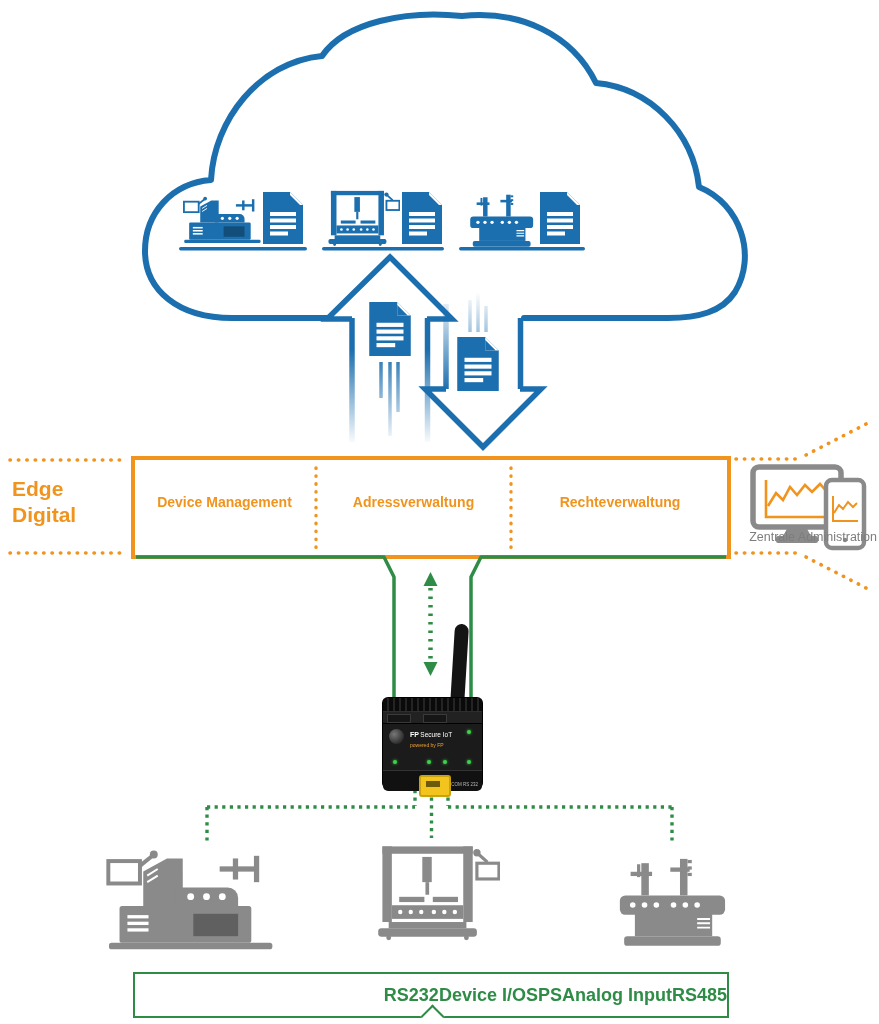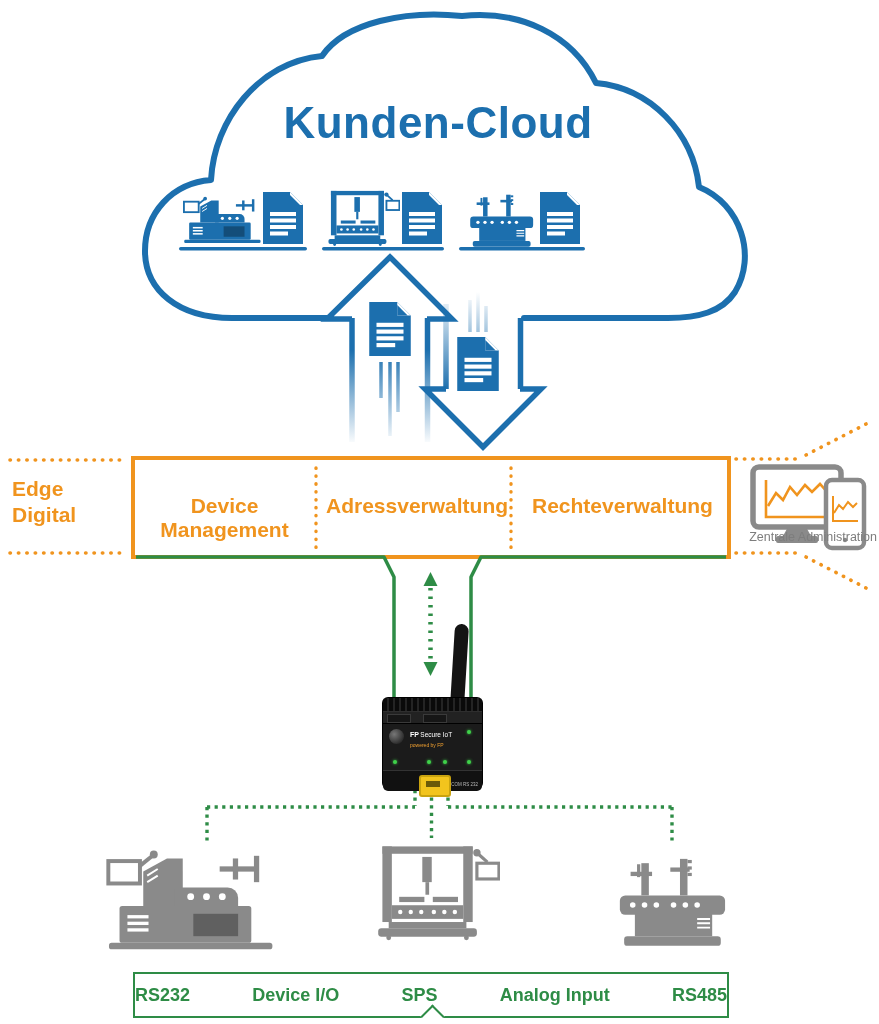--- a/index.html
+++ b/index.html
@@ -9,21 +9,21 @@
   }
   .stage svg.layer{position:absolute;left:0;top:0;}
   .abs{position:absolute;}
 
   
   .cloud-title{
     left:132px;top:98px;width:612px;text-align:center;
     font-size:44px;font-weight:bold;color:var(--blue,#1C6FAE);letter-spacing:.5px;
   }
   .eb-label{left:12px;top:476px;font-size:21px;font-weight:bold;color:var(--orange,#F0941E);line-height:1.22;}
-  .sec-label{top:494px;font-size:21px;font-weight:bold;color:var(--orange,#F0941E);text-align:center;}
+  .sec-label{top:494px;font-size:14px;font-weight:bold;color:var(--orange,#F0941E);text-align:center;}
   .sec-1{left:137px;width:175px;}
   .sec-2{left:326px;width:175px;}
   .sec-3{left:532px;width:176px;}
   .admin-label{left:729px;top:530px;width:148px;font-size:12.5px;color:var(--admin_gray,#7D7D7D);text-align:right;}
 
   
   .antenna{left:452px;top:624px;width:14px;height:100px;background:#141414;
     border-radius:7px 7px 3px 3px;transform:rotate(3.5deg);}
   .antenna-base{left:448px;top:714px;width:20px;height:14px;background:#0c0c0c;border-radius:3px;}
   .device{left:383px;top:698px;width:99px;height:90px;background:#1b1b1b;border-radius:5px;
@@ -41,21 +41,21 @@
   .d-led{position:absolute;width:4px;height:4px;border-radius:50%;
     background:var(--led_green,#3FD24A);box-shadow:0 0 3px var(--led_green,#3FD24A);}
   .d-bottom{height:20px;background:#111;border-top:1px solid #333;border-radius:0 0 5px 5px;position:relative;}
   .d-port-label{position:absolute;right:4px;bottom:4px;color:#b9b9b9;font-size:4.5px;}
   .d-port{position:absolute;left:36px;bottom:-6px;width:28px;height:18px;
     background:var(--port_yellow,#F2C41D);border:2px solid #c9a30f;border-radius:3px;}
   .d-port i{position:absolute;left:5px;top:4px;width:14px;height:6px;background:#6b5a08;display:block;}
 
   
   .if-box{left:133px;top:972px;width:592px;height:42px;border:2.5px solid var(--green,#2E8C46);
-    display:flex;align-items:center;justify-content:space-between;}
+    display:flex;align-items:center;justify-content:flex-end;}
   .if-box span{color:var(--green,#2E8C46);font-size:18px;font-weight:bold;white-space:nowrap;}
   .if-caret{left:424px;top:1008px;width:15px;height:15px;background:#fff;
     border-top:2.5px solid var(--green,#2E8C46);border-left:2.5px solid var(--green,#2E8C46);
     transform:rotate(45deg);}
 </style>
 </head>
 <body>
 
 <div class="stage">
 
@@ -243,21 +243,20 @@
       <line x1="672" y1="807" x2="672" y2="845"></line>
     </g>
 
     <g style="color:var(--machine_gray,#8A8A8A)">
       <use href="#sym-lathe" x="100" y="840" width="184" height="112"></use>
       <use href="#sym-cnc" x="374" y="838" width="126" height="104"></use>
       <use href="#sym-conveyor" x="610" y="846" width="126" height="102"></use>
     </g>
   </svg>
 
-  <div class="abs cloud-title">Kunden-Cloud</div>
 
   <div class="abs eb-label">
     <div>Edge</div>
     <div>Digital</div>
   </div>
 
   <div class="abs sec-label sec-1">Device Management</div>
   <div class="abs sec-label sec-2">Adressverwaltung</div>
   <div class="abs sec-label sec-3">Rechteverwaltung</div>
 

